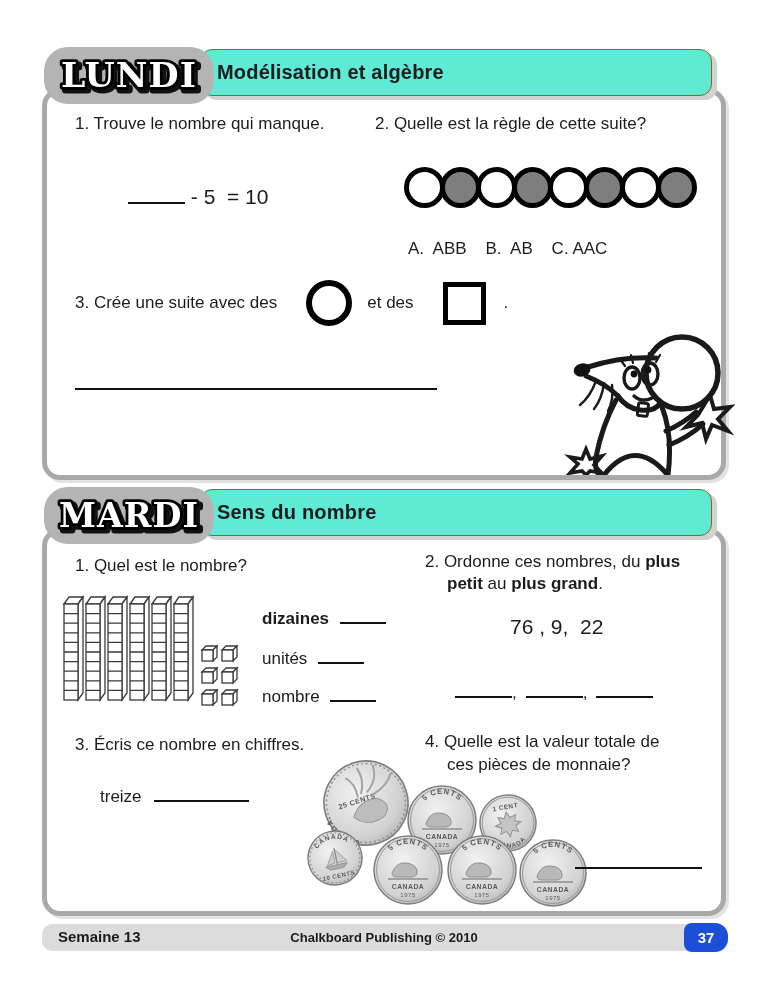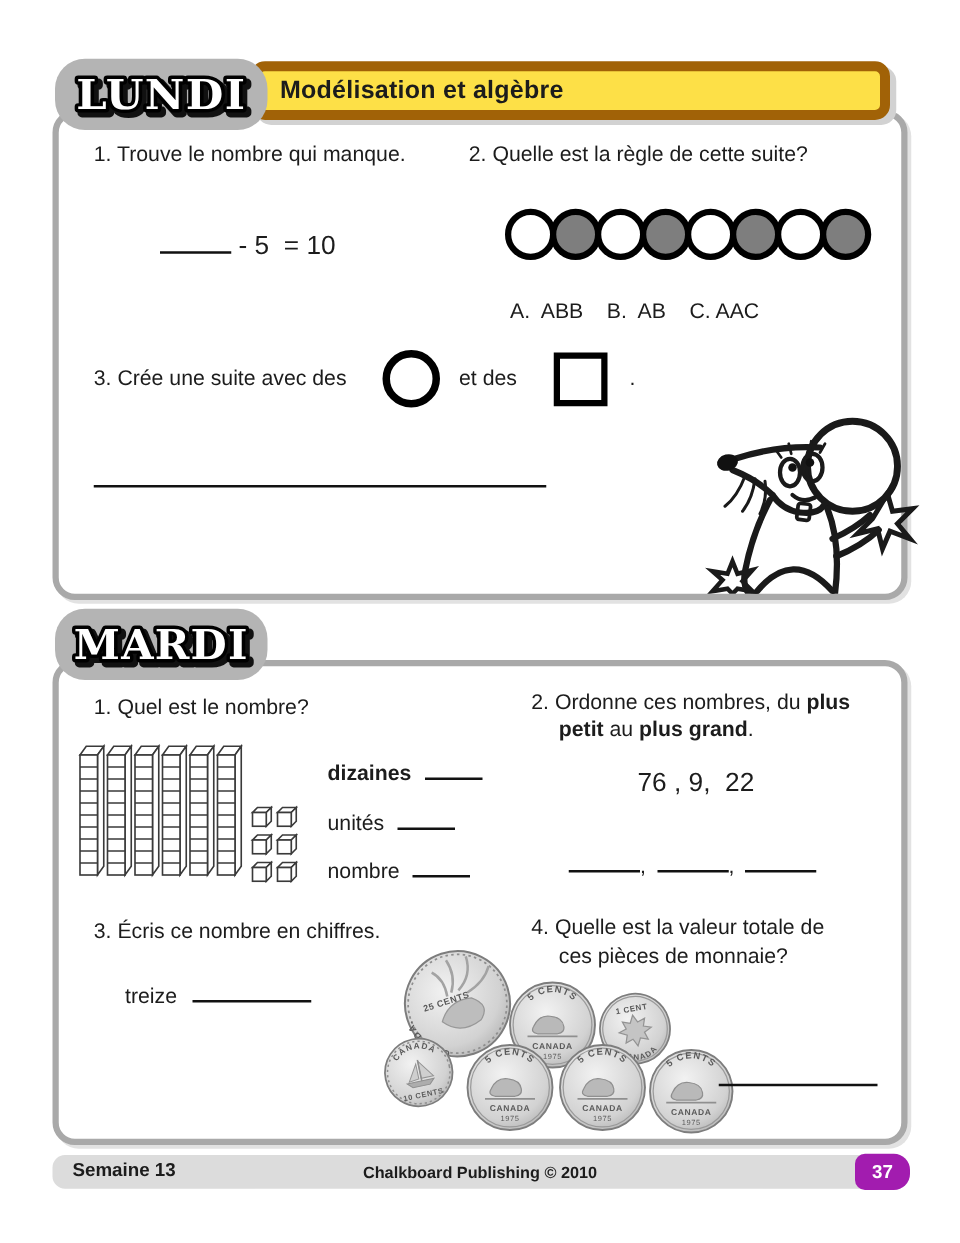--- a/index.html
+++ b/index.html
@@ -14,21 +14,21 @@
   .panel { position:absolute; left:42px; width:684px; }
   #panel-lundi { top:47px; height:433px; }
   #panel-mardi { top:487px; height:429px; }
   .panel-box {
     position:absolute; left:0; right:0; top:41px; bottom:0;
     border:5px solid #a9a9a9; border-radius:18px; background:#fff;
     box-shadow:3px 3px 0 #e2e2e2;
   }
   .title-strip {
     position:absolute; left:158px; top:2px; width:512px; height:47px;
-    background:#fde047; border:8px solid #a16207; border-radius:12px;
+    background:#5eead4; border:1px solid #a16207; border-radius:12px;
     box-shadow:5px 4px 0 #d2d2d2; z-index:1;
     display:flex; align-items:center; padding-left:16px;
   }
   .strip-title { font-weight:bold; font-size:20px; letter-spacing:.2px; }
   .day-tab {
     position:absolute; left:2px; top:0; width:170px; height:57px;
     background:#b4b4b4; border-radius:24px; z-index:2;
     display:flex; align-items:center; justify-content:center;
   }
   .day-tab svg { display:block; }
@@ -75,21 +75,21 @@
   .coin-txt { font-size:6.8px; text-anchor:middle; letter-spacing:.5px; }
   .coin-txt.small { font-size:6px; font-weight:normal; }
   .ink { stroke:#1a1a1a; fill:none; stroke-linecap:round; }
 
   
   .footer { position:absolute; left:42px; top:924px; width:684px; height:27px;
             background:#dcdcdc; border-radius:10px; }
   .footer .week { position:absolute; left:16px; top:4px; font-size:15px; font-weight:bold; }
   .footer .pub  { position:absolute; left:0; right:0; top:6px; text-align:center; font-size:13px; font-weight:bold; }
   .footer .pagebox { position:absolute; right:-2px; top:-1px; width:44px; height:29px;
-            background:#a21caf; border-radius:8px 13px 13px 8px; color:#fff;
+            background:#1d4ed8; border-radius:8px 13px 13px 8px; color:#fff;
             display:flex; align-items:center; justify-content:center; font-size:15px; font-weight:bold; }
 </style>
 </head>
 <body>
 
 <div class="sheet">
 
   <section class="panel" id="panel-lundi">
     <div class="panel-box"></div>
 
@@ -166,20 +166,23 @@
         <path d="M 148,70 L 152,84 L 168,82 L 156,94 L 166,106 L 150,100 L 144,114 L 140,98 L 124,102 L 136,90 Z" fill="#fff" class="ink" style="stroke-width:4"></path>
 
         <path d="M 24,124 L 28,134 L 40,131 L 32,140 L 40,148 L 28,146 L 24,150 L 20,146 L 8,148 L 16,139 L 8,132 L 20,134 Z" fill="#fff" class="ink" style="stroke-width:3.6"></path>
       </g>
     </svg>
   </section>
 
   <section class="panel" id="panel-mardi">
     <div class="panel-box"></div>
 
+    <div class="title-strip">
+      <span class="strip-title">Sens du nombre</span>
+    </div>
     <div class="day-tab">
       <svg width="152" height="46" viewBox="0 0 152 46">
         <text class="day-txt day-shadow" x="79" y="37" text-anchor="middle" textLength="140" lengthAdjust="spacingAndGlyphs">MARDI</text>
         <text class="day-txt day-face" x="76" y="34" text-anchor="middle" textLength="140" lengthAdjust="spacingAndGlyphs">MARDI</text>
       </svg>
     </div>
 
     <div class="q-label" style="left:33px; top:68px;">1. Quel est le nombre?</div>
 
     <svg class="blocks" width="184" height="122" viewBox="0 0 184 122">

